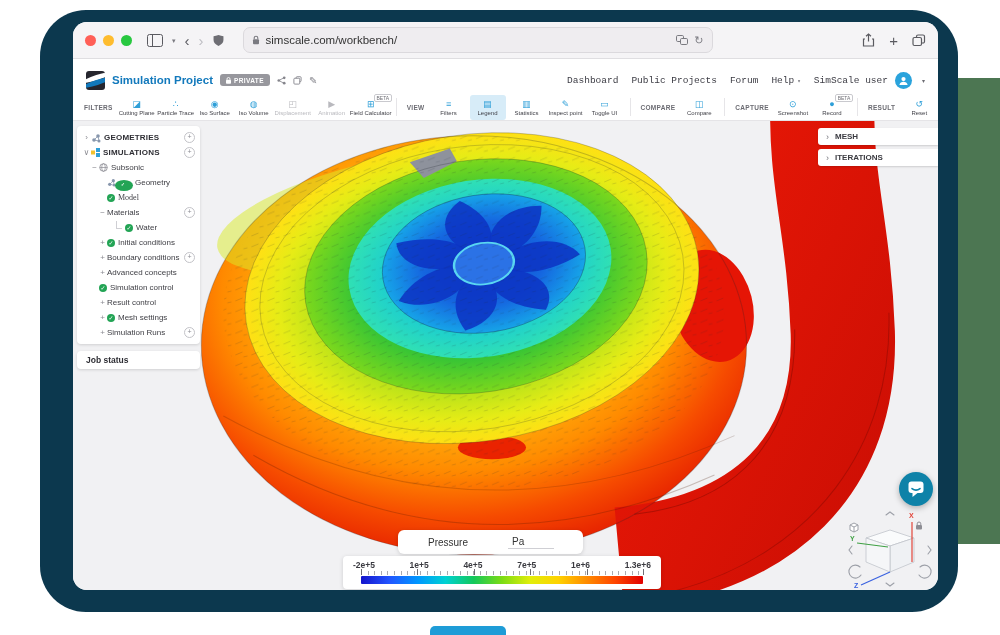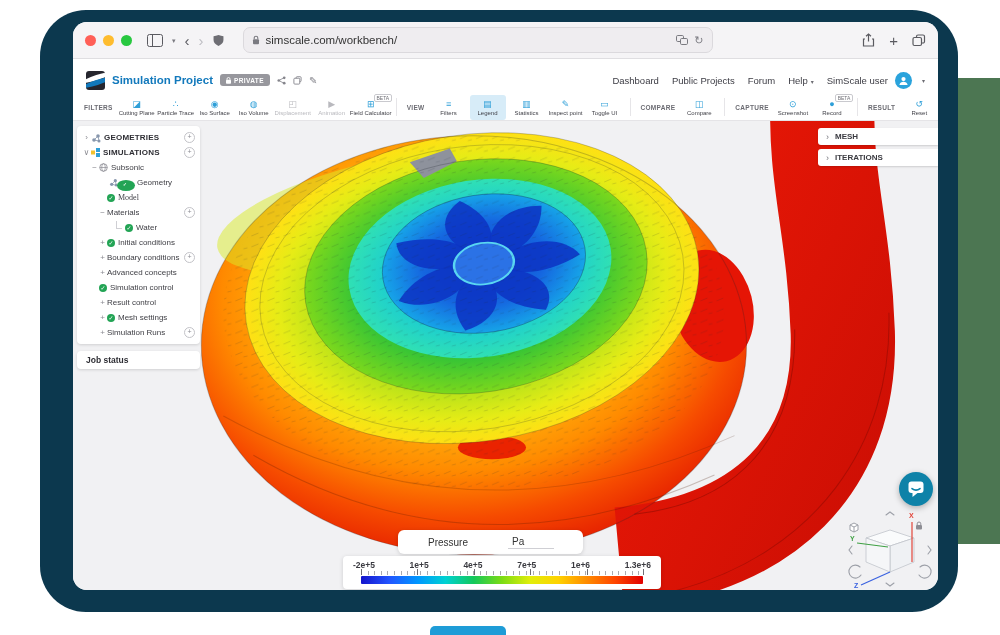--- a/index.html
+++ b/index.html
@@ -31,21 +31,21 @@
   .app-header{height:28px;background:#fff;display:flex;align-items:center;padding:0 13px;gap:7px;flex:none;margin-top:7px;}
   .logo{width:19px;height:19px;border-radius:3px;background:#26262e;position:relative;overflow:hidden;flex:none;}
   .logo i{position:absolute;left:-4px;width:30px;height:5px;border-radius:50%;transform:rotate(-18deg);}
   .logo .s1{top:4px;background:#fff;}
   .logo .s2{top:9px;background:#1279BC;}
   .proj-title{color:#1279BC;font-weight:bold;font-size:11.5px;}
   .badge{background:#97979D;color:#fff;font-size:6.5px;font-weight:bold;letter-spacing:.4px;
          padding:2.5px 6px;border-radius:3px;display:flex;align-items:center;gap:3px;}
   .hdr-ic{color:#85858c;font-size:10px;display:flex;align-items:center;}
   .hdr-nav{margin-left:auto;display:flex;gap:13px;align-items:center;font-size:9.5px;color:#3c3c44;}
-  .hdr-link{cursor:default;white-space:nowrap;}
+  .hdr-link{cursor:default;white-space:nowrap;font-family:Liberation Mono, monospace;}
   .caret{font-size:6px;color:#6d6d74;margin-left:3px;}
   .avatar{width:17px;height:17px;border-radius:50%;background:#2AA3DC;display:flex;align-items:center;justify-content:center;}
   
   .toolbar{height:26px;background:#fff;border-bottom:1px solid #E5E4E7;display:flex;align-items:center;
            padding:0 8px;gap:3px;flex:none;overflow:hidden;position:relative;z-index:3;}
   .tb-label{font-size:6.5px;font-weight:bold;color:#6b6b72;letter-spacing:.3px;margin:0 3px;white-space:nowrap;}
   .tb-item{display:flex;flex-direction:column;align-items:center;justify-content:center;min-width:30px;
            padding:1px 3px;height:23px;border-radius:3px;position:relative;}
   .tb-icon{color:#2E9FD8;font-size:9px;line-height:10px;}
   .tb-text{font-size:6px;color:#3f3f46;white-space:nowrap;margin-top:1px;}
@@ -374,21 +374,21 @@
               <span class="exp">−</span>
               <span class="t-icon">
                 <svg width="9" height="9" viewBox="0 0 9 9">
                   <circle cx="4.5" cy="4.5" r="3.8" fill="none" stroke="#8a8a92" stroke-width=".8"></circle>
                   <ellipse cx="4.5" cy="4.5" rx="1.8" ry="3.8" fill="none" stroke="#8a8a92" stroke-width=".7"></ellipse>
                   <path d="M.7,4.5 h7.6" stroke="#8a8a92" stroke-width=".7"></path>
                 </svg>
               </span>
               <span class="lbl">Subsonic</span>
             </div>
-            <div class="tree-row" style=" justify-content: center;">
+            <div class="tree-row" style="padding-left: 21px;">
               <span class="exp"></span>
               <span class="t-icon">
                 <svg width="9" height="9" viewBox="0 0 10 10">
                   <path d="M3,7 7,3 M7,3 8,8 M3,7 8,8" stroke="#8796AC" stroke-width=".8"></path>
                   <circle cx="3" cy="7" r="1.8" fill="#8796AC"></circle>
                   <circle cx="7" cy="3" r="1.8" fill="#8796AC"></circle>
                   <circle cx="8" cy="8" r="1.5" fill="#8796AC"></circle>
                 </svg>
               </span>
               <span class="check badge">✓</span>

